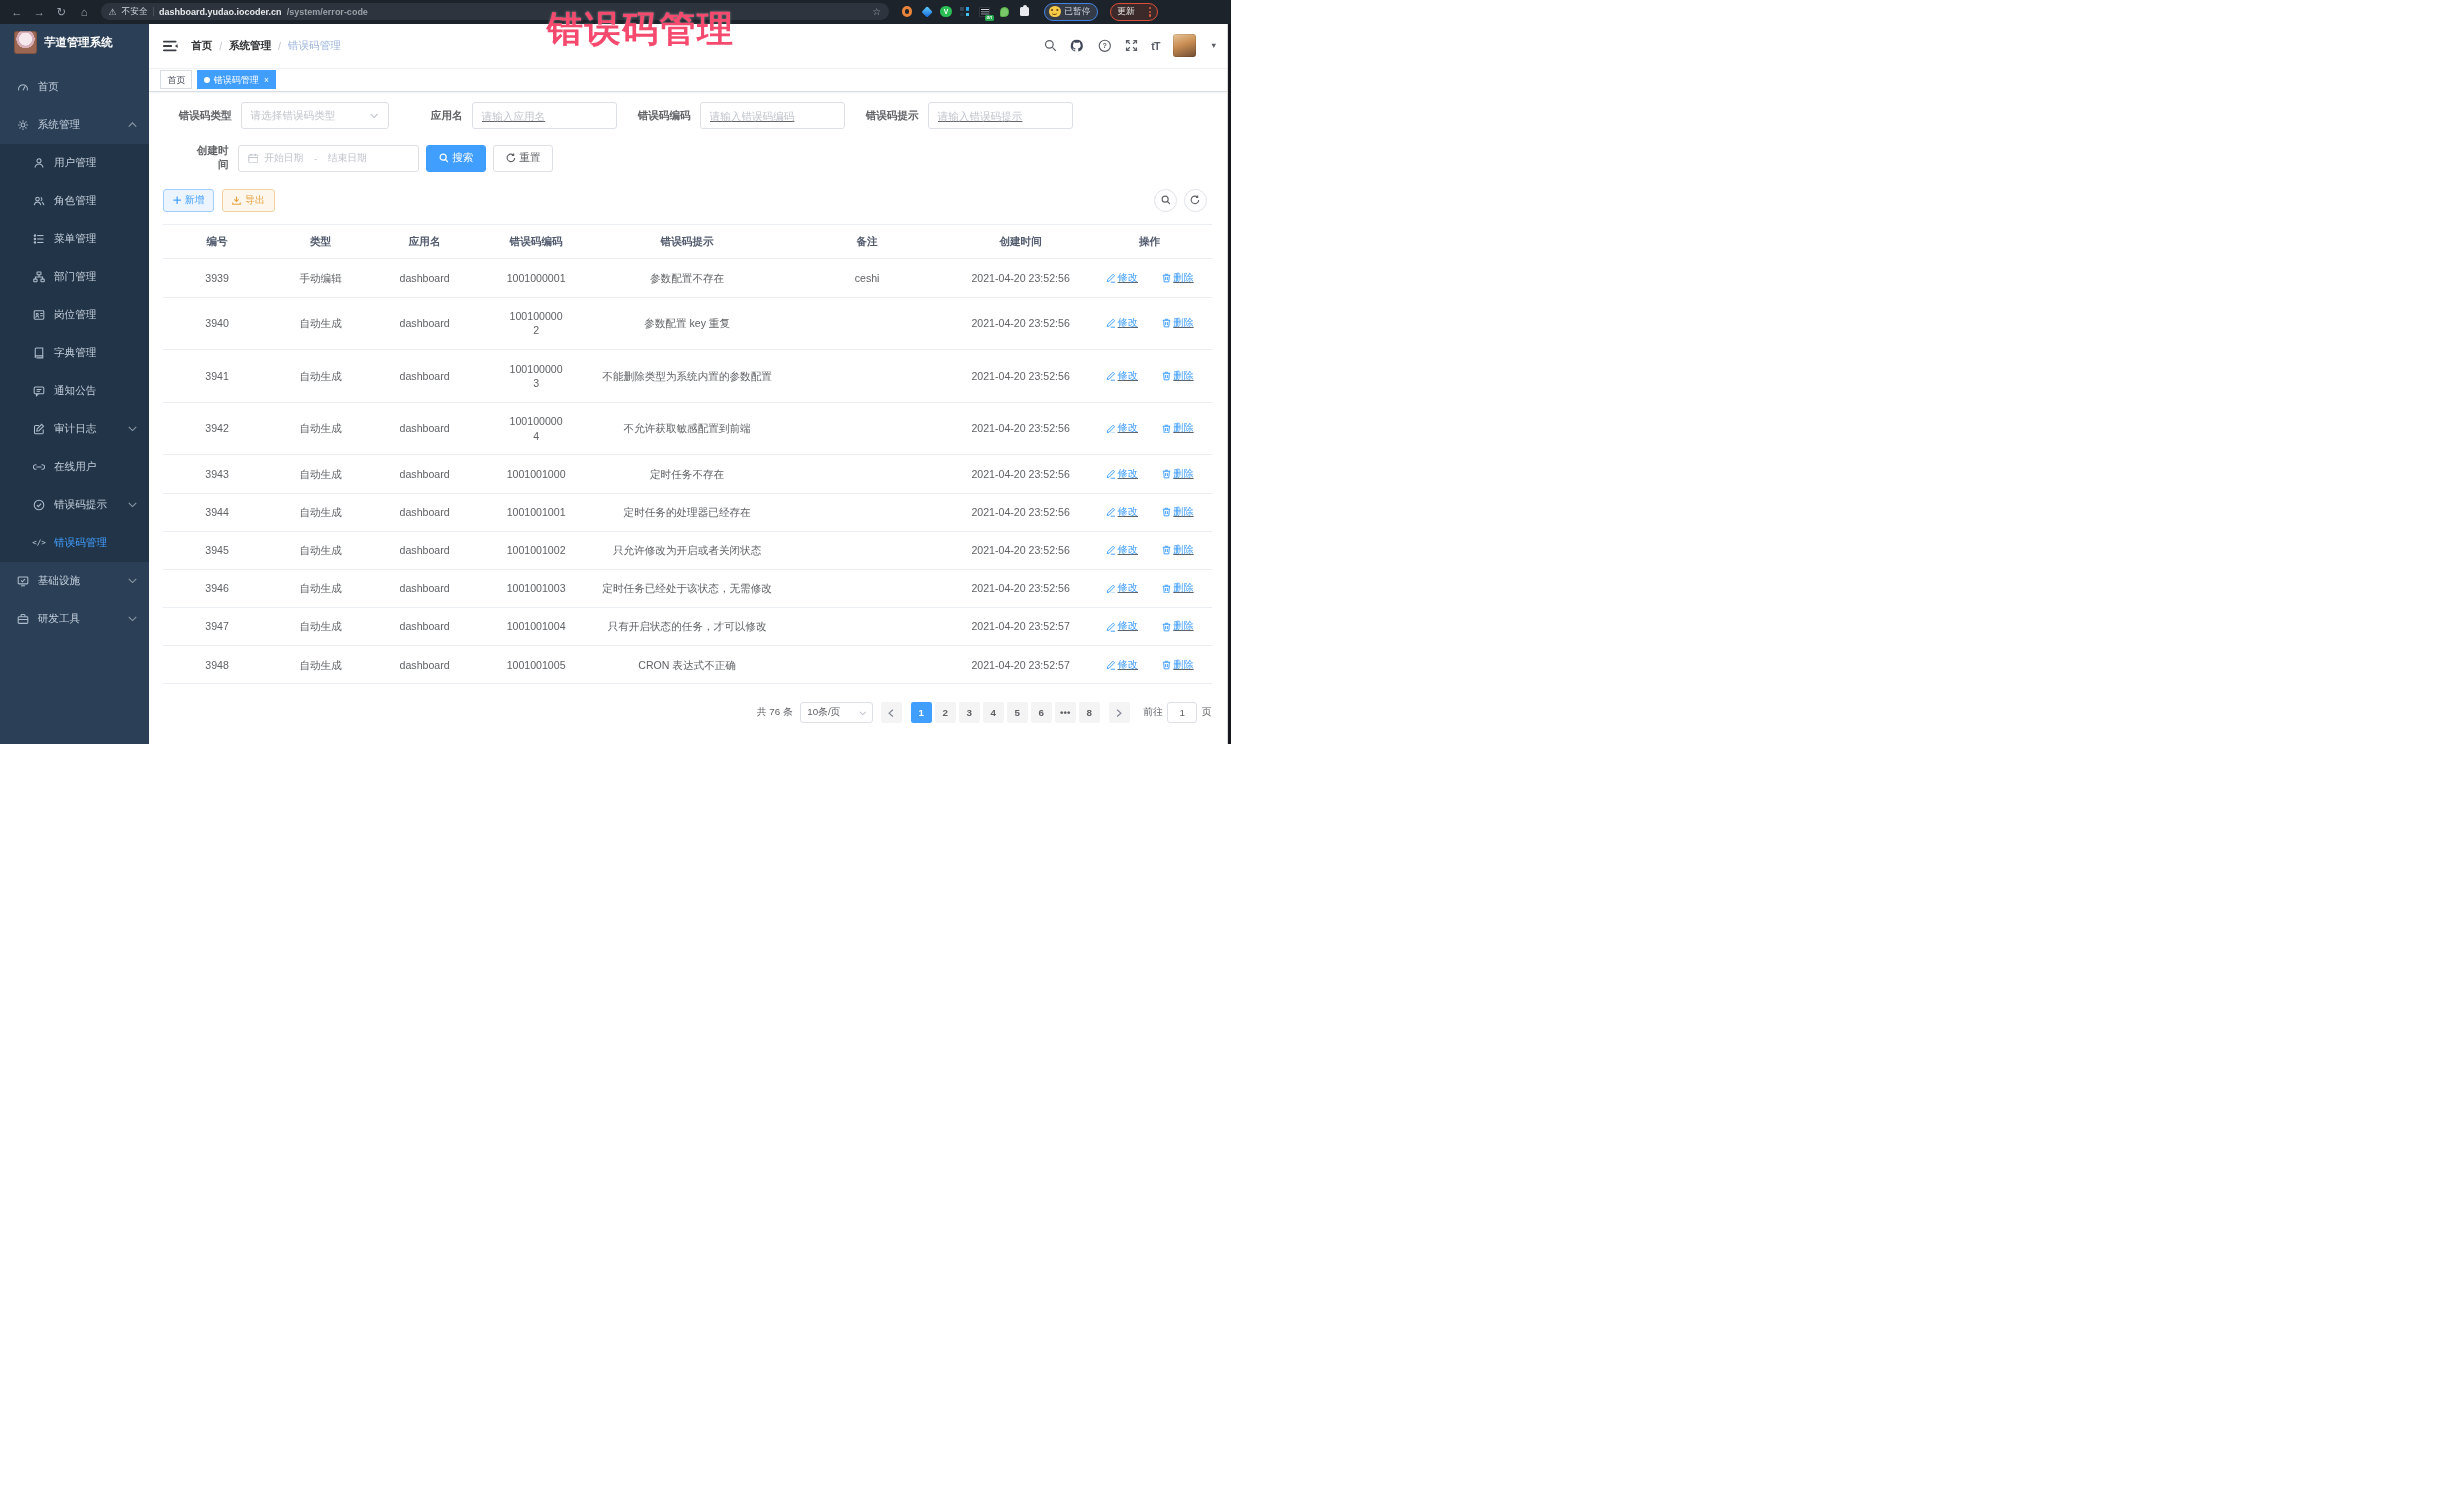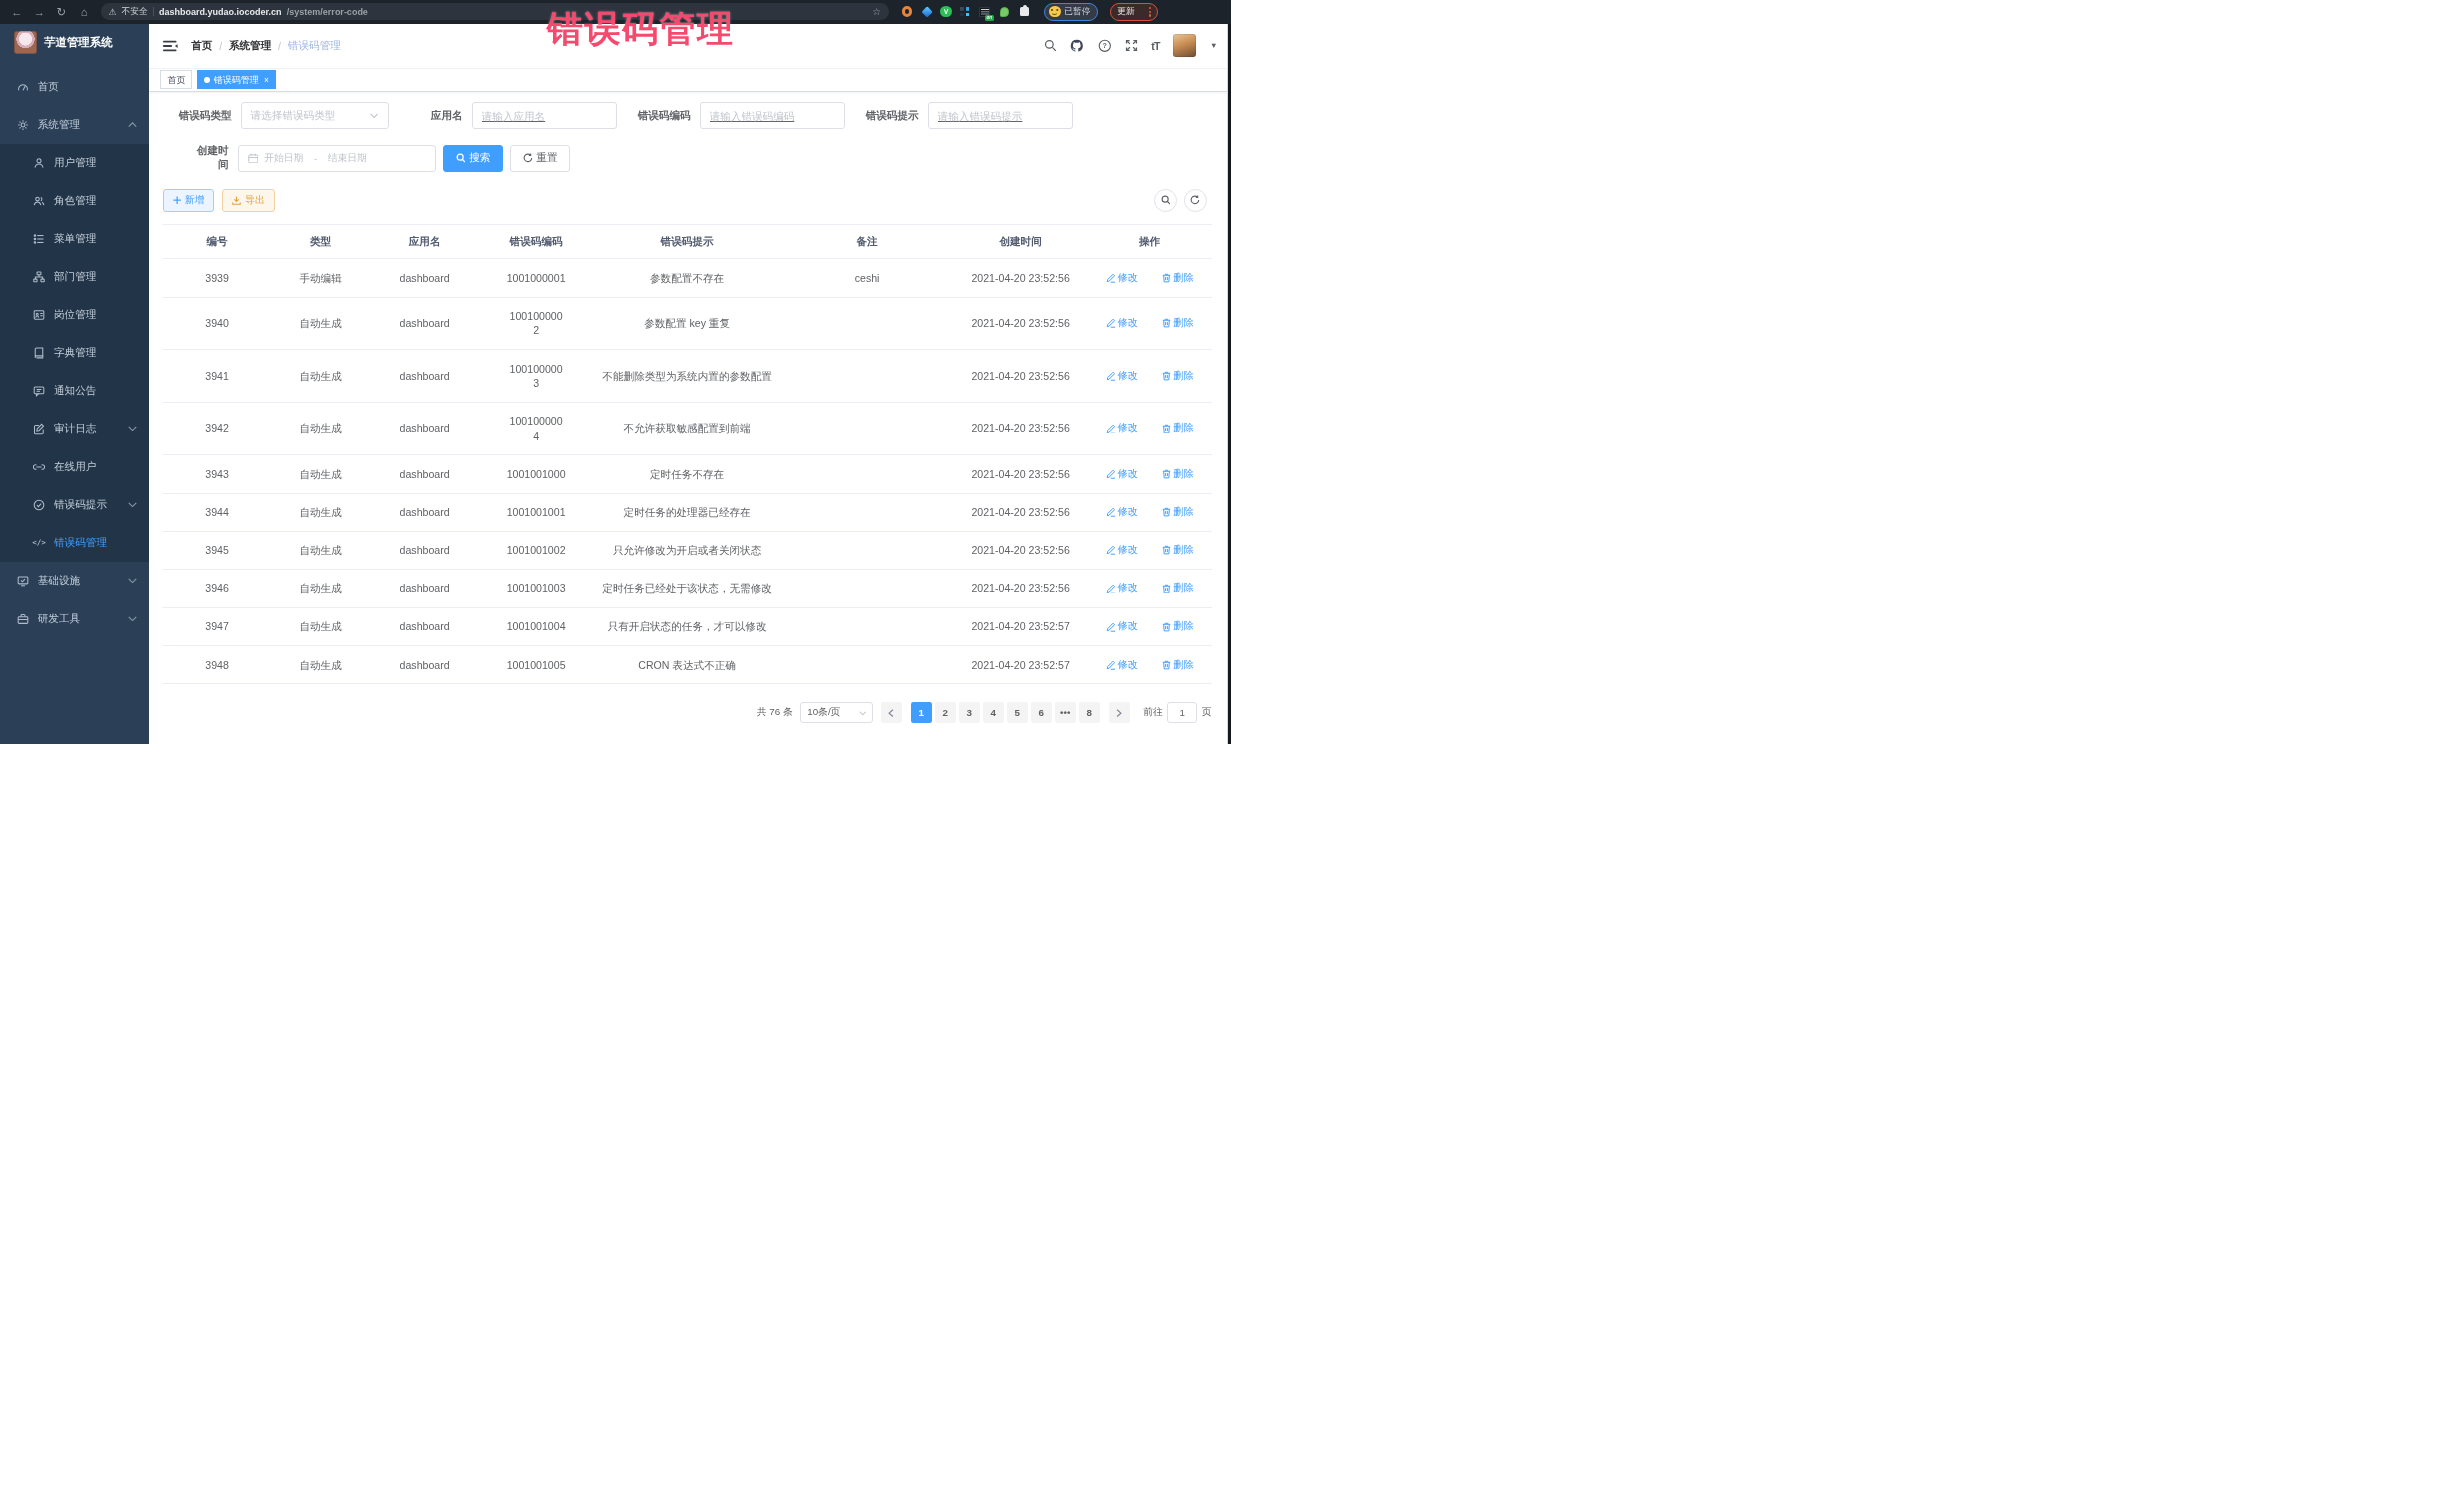--- a/index.html
+++ b/index.html
@@ -90,41 +90,41 @@
   
   .frow { display:flex; align-items:center; }
   .frow1 { padding-left:16px; }
   .frow2 { padding-left:24px; margin-top:15px; }
   .flabel { font-size:10.6px; color:#606266; font-weight:bold; text-align:right; flex:none; }
   .fgap { margin-right:9px; }
   .fld { height:27px; border:0.8px solid #dcdfe6; border-radius:3px; background:#fff; display:flex; align-items:center; padding:0 9px; font-size:10.6px; color:#c0c4cc; }
   .fld input { border:none; outline:none; width:100%; font-size:10.6px; color:#606266; font-family:inherit;text-decoration:underline; }
   .fld input::placeholder { color:#c0c4cc; }
   .sel-chev { margin-left:auto; color:#c0c4cc; display:flex; }
-  .daterange { width:198px; gap:6px; }
+  .daterange { width:181px; gap:6px; }
   .daterange .ph { color:#c0c4cc; font-size:9.8px; }
   .btn { height:27px; border-radius:3px; font-size:10.6px; display:inline-flex; align-items:center; justify-content:center; gap:3.8px; cursor:pointer; border:0.8px solid #dcdfe6; background:#fff; color:#606266; padding:0 11.4px; }
   .btn-primary { background:#409eff; border-color:#409eff; color:#fff; }
   .btn-sm { height:23px; font-size:9.8px; padding:0 9px; }
   .btn-plain-blue { background:#ecf5ff; border-color:#a0cfff; color:#409eff; }
   .btn-plain-warn { background:#fdf6ec; border-color:#f3d19e; color:#e6a23c; }
 
   .toolbar { margin-top:16.7px; display:flex; align-items:center; }
   .tools-right { margin-left:auto; display:flex; gap:6.8px; margin-right:10.6px; }
   .circ { width:23px; height:23px; border-radius:50%; border:0.8px solid #e0e3e9; background:#fff; color:#606266; display:flex; align-items:center; justify-content:center; cursor:pointer; }
 
   
   .table { margin-top:12px; width:1049px; border-top:0.8px solid #ebeef5; }
   .thead { display:flex; border-bottom:0.8px solid #ebeef5; }
   .th { padding:9.8px 7.6px; font-size:10.6px; font-weight:bold; color:#515a6e; text-align:center; }
   .trow { display:flex; border-bottom:0.8px solid #ebeef5; align-items:center; }
   .td { padding:11.4px 7.6px; font-size:10.6px; color:#606266; text-align:center; line-height:14.4px; }
   .w0{width:109px;} .w1{width:98px;} .w2{width:110px;} .w3{width:113px;} .w4{width:189px;} .w5{width:171px;} .w6{width:136px;} .w7{width:122px;}
   .c-code { white-space:pre-line; }
-  .ops { display:flex; justify-content:center; gap:24px; }
+  .ops { display:flex; justify-content:center; gap:24px;text-decoration:underline; }
   .op-link { color:#409eff; font-size:10.2px; display:inline-flex; align-items:center; gap:2.3px; cursor:pointer; text-decoration:none; }
 
   
   .pager { width:1049px; margin-top:18px; display:flex; align-items:center; justify-content:flex-end; gap:6px; font-size:9.8px; color:#606266; }
   .pg-total { margin-right:1.5px; }
   .pg-size { width:73px; height:21px; border:0.8px solid #dcdfe6; border-radius:3px; display:flex; align-items:center; padding:0 6px; color:#606266; font-size:9.8px; background:#fff; }
   .pg-btn { min-width:21px; height:21px; background:#f4f4f5; border-radius:2.3px; display:flex; align-items:center; justify-content:center; font-size:9.8px; color:#606266; cursor:pointer; margin:0 1.5px; padding:0 3px; font-weight:bold; }
   .pg-btn.active { background:#409eff; color:#fff; }
   .pg-arrow { color:#808695; }
   .pg-goto { display:flex; align-items:center; gap:4.5px; margin-left:6px; }

